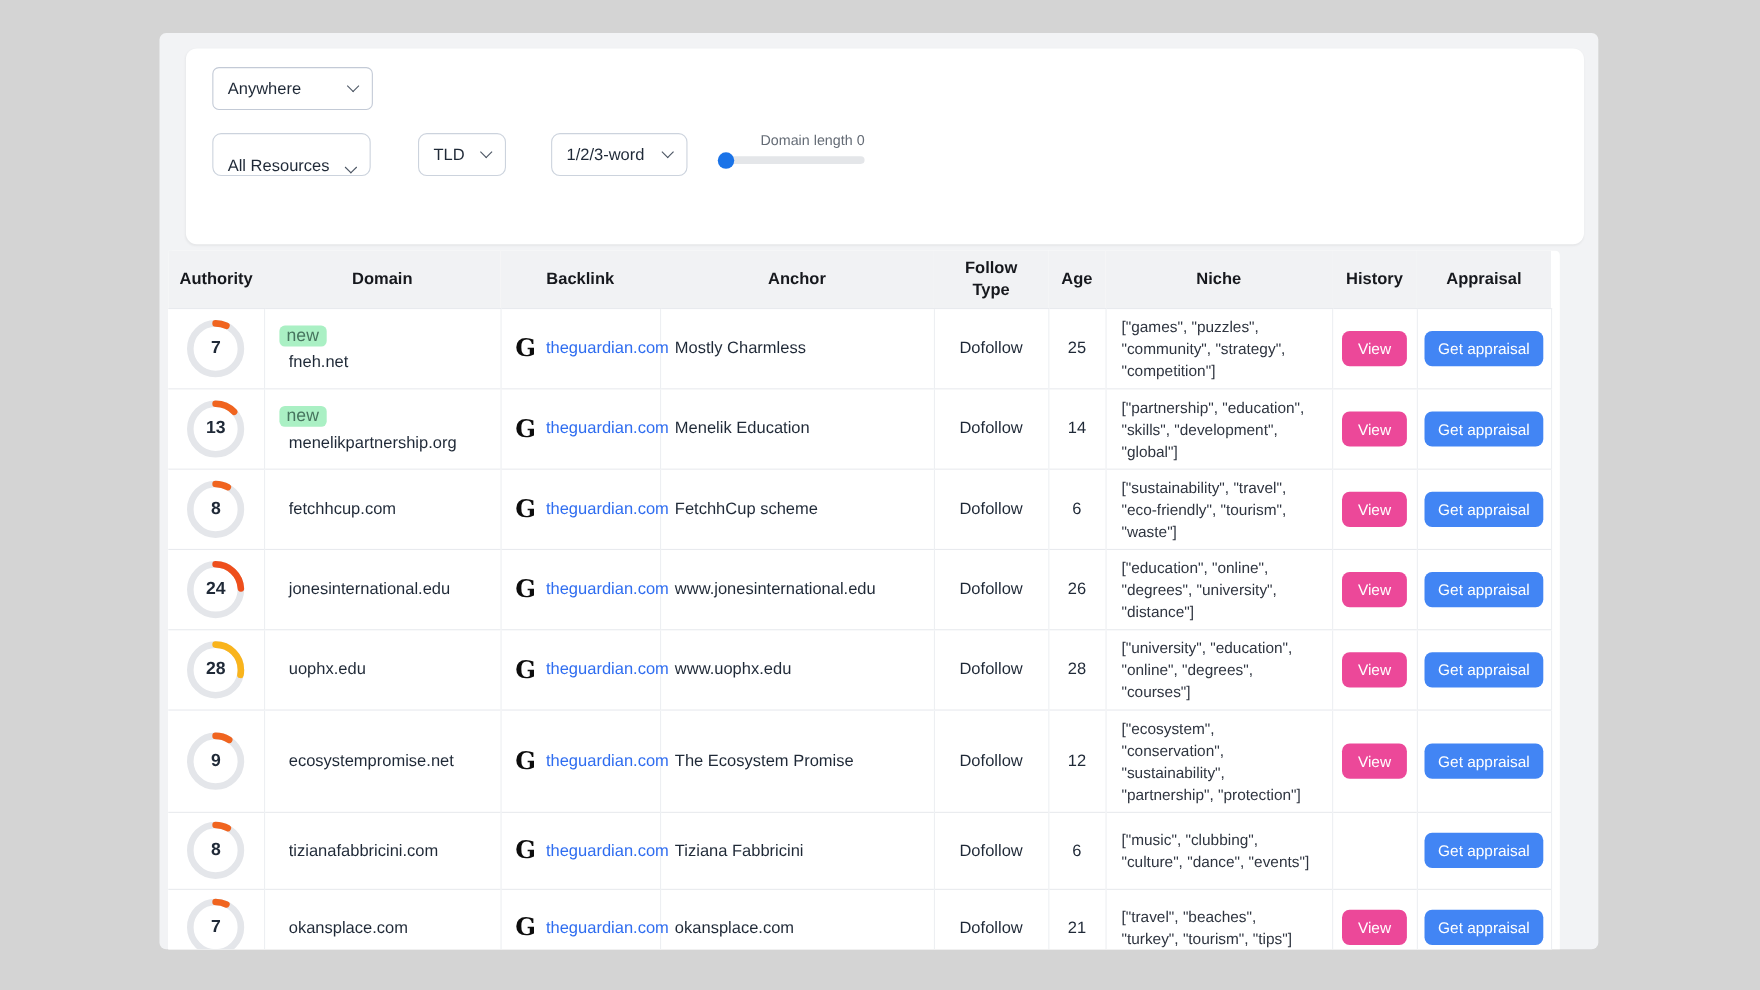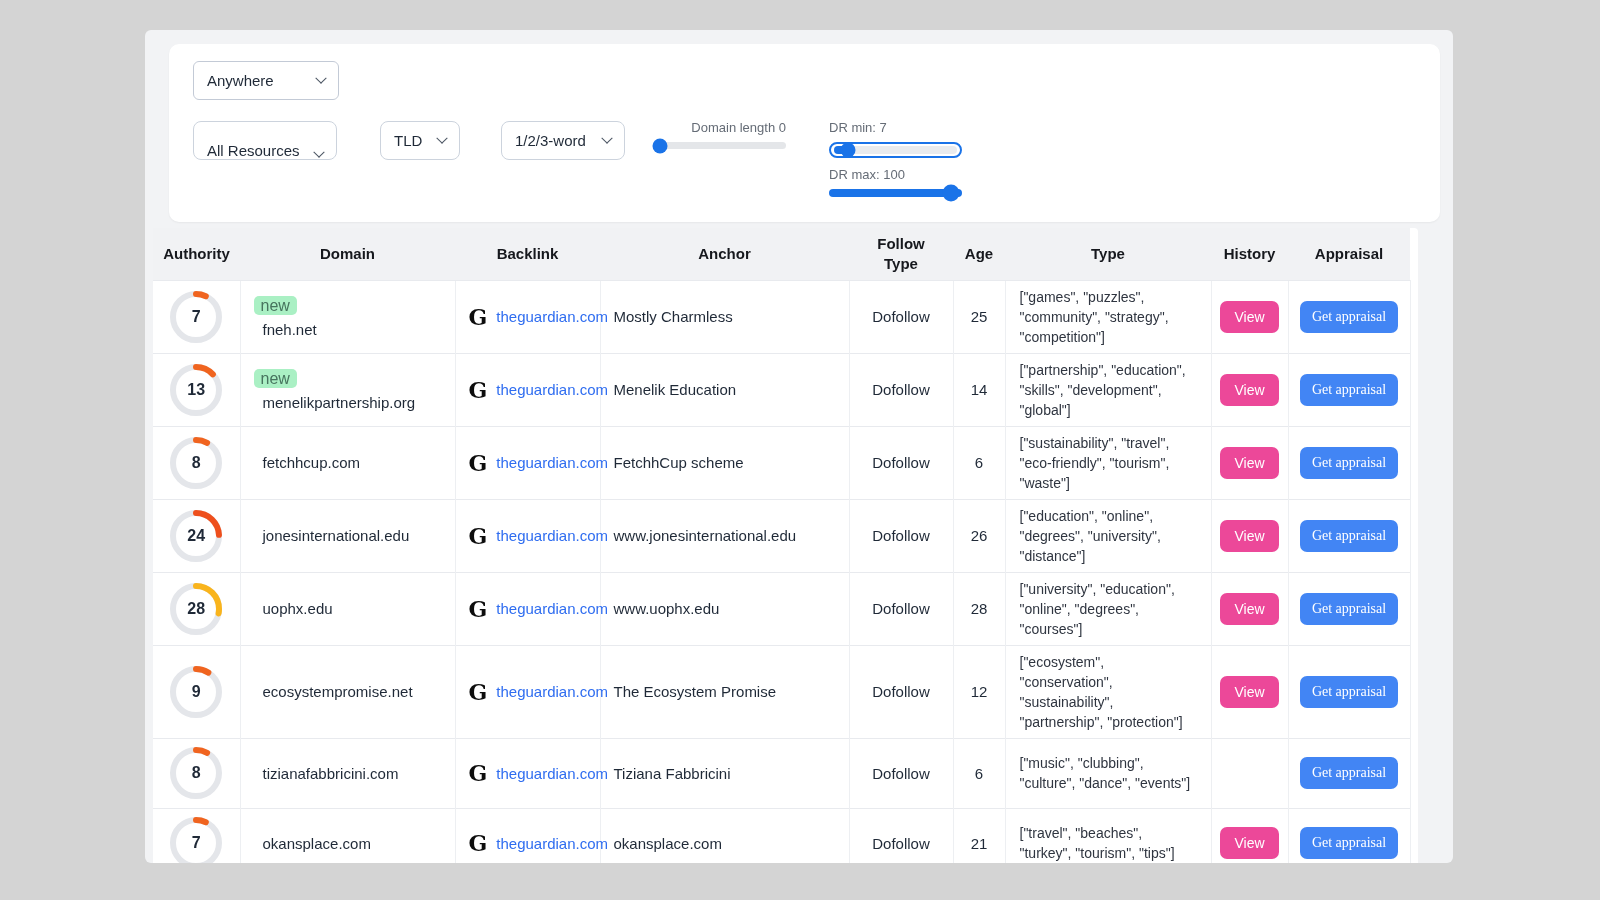--- a/index.html
+++ b/index.html
@@ -112,21 +112,21 @@
   .follow-cell { text-align:center; font-size:15px; color:#1f2937; }
   .age-cell { text-align:center; font-size:15px; color:#1f2937; }
   .niche-cell { padding:6px 14px; font-size:14px; color:#2f3540; line-height:20px; }
   .hist-cell, .appr-cell { text-align:center; }
   .btn-view {
     background:#ec4899; color:#fff; border:none; border-radius:7px;
     font-size:14px; font-family:inherit; padding:8px 14px; cursor:pointer;
   }
   .btn-appraisal {
     background:#4285f4; color:#fff; border:none; border-radius:7px;
-    font-size:14px; font-family:Liberation Serif, serif; padding:8px 12px; cursor:pointer;
+    font-size:14px; font-family:Liberation Sans, sans-serif; padding:8px 12px; cursor:pointer;
   }
 </style>
 </head>
 <body>
 
 <div class="viewport">
 
   <div class="filter-card">
     <div class="filter-row1">
       <div class="select sel-anywhere">
@@ -149,47 +149,34 @@
         <span class="chevron"></span>
       </div>
 
       <div class="slider-group">
         <div class="slider-label">Domain length 0</div>
         <div class="track">
           <div class="thumb" style="left:7px;"></div>
         </div>
       </div>
 
-      <div class="dr-group">
-        <div class="slider-label">DR min: 7</div>
-        <div class="dr-min-box">
-          <div class="dr-min-track">
-            <div class="dr-min-fill"></div>
-            <div class="thumb" style="left:11%;"></div>
-          </div>
-        </div>
-        <div class="slider-label dr-max-label">DR max: 100</div>
-        <div class="dr-max-track">
-          <div class="thumb" style="left:92%;"></div>
-        </div>
-      </div>
     </div>
   </div>
 
   <div class="table-wrap">
     <table>
       <thead>
         <tr id="header-row">
             <th>Authority</th>
             <th>Domain</th>
             <th>Backlink</th>
             <th>Anchor</th>
             <th>Follow Type</th>
             <th>Age</th>
-            <th>Type</th>
+            <th>Niche</th>
             <th>History</th>
             <th>Appraisal</th>
           </tr>
       </thead>
       <tbody id="table-body">
           <tr>
     <td class="auth-cell">
       <div class="ring">
         <svg width="56" height="56" viewBox="0 0 56 56">
           <circle cx="28" cy="28" r="23" fill="none" stroke="#e4e6ea" stroke-width="6"></circle>

